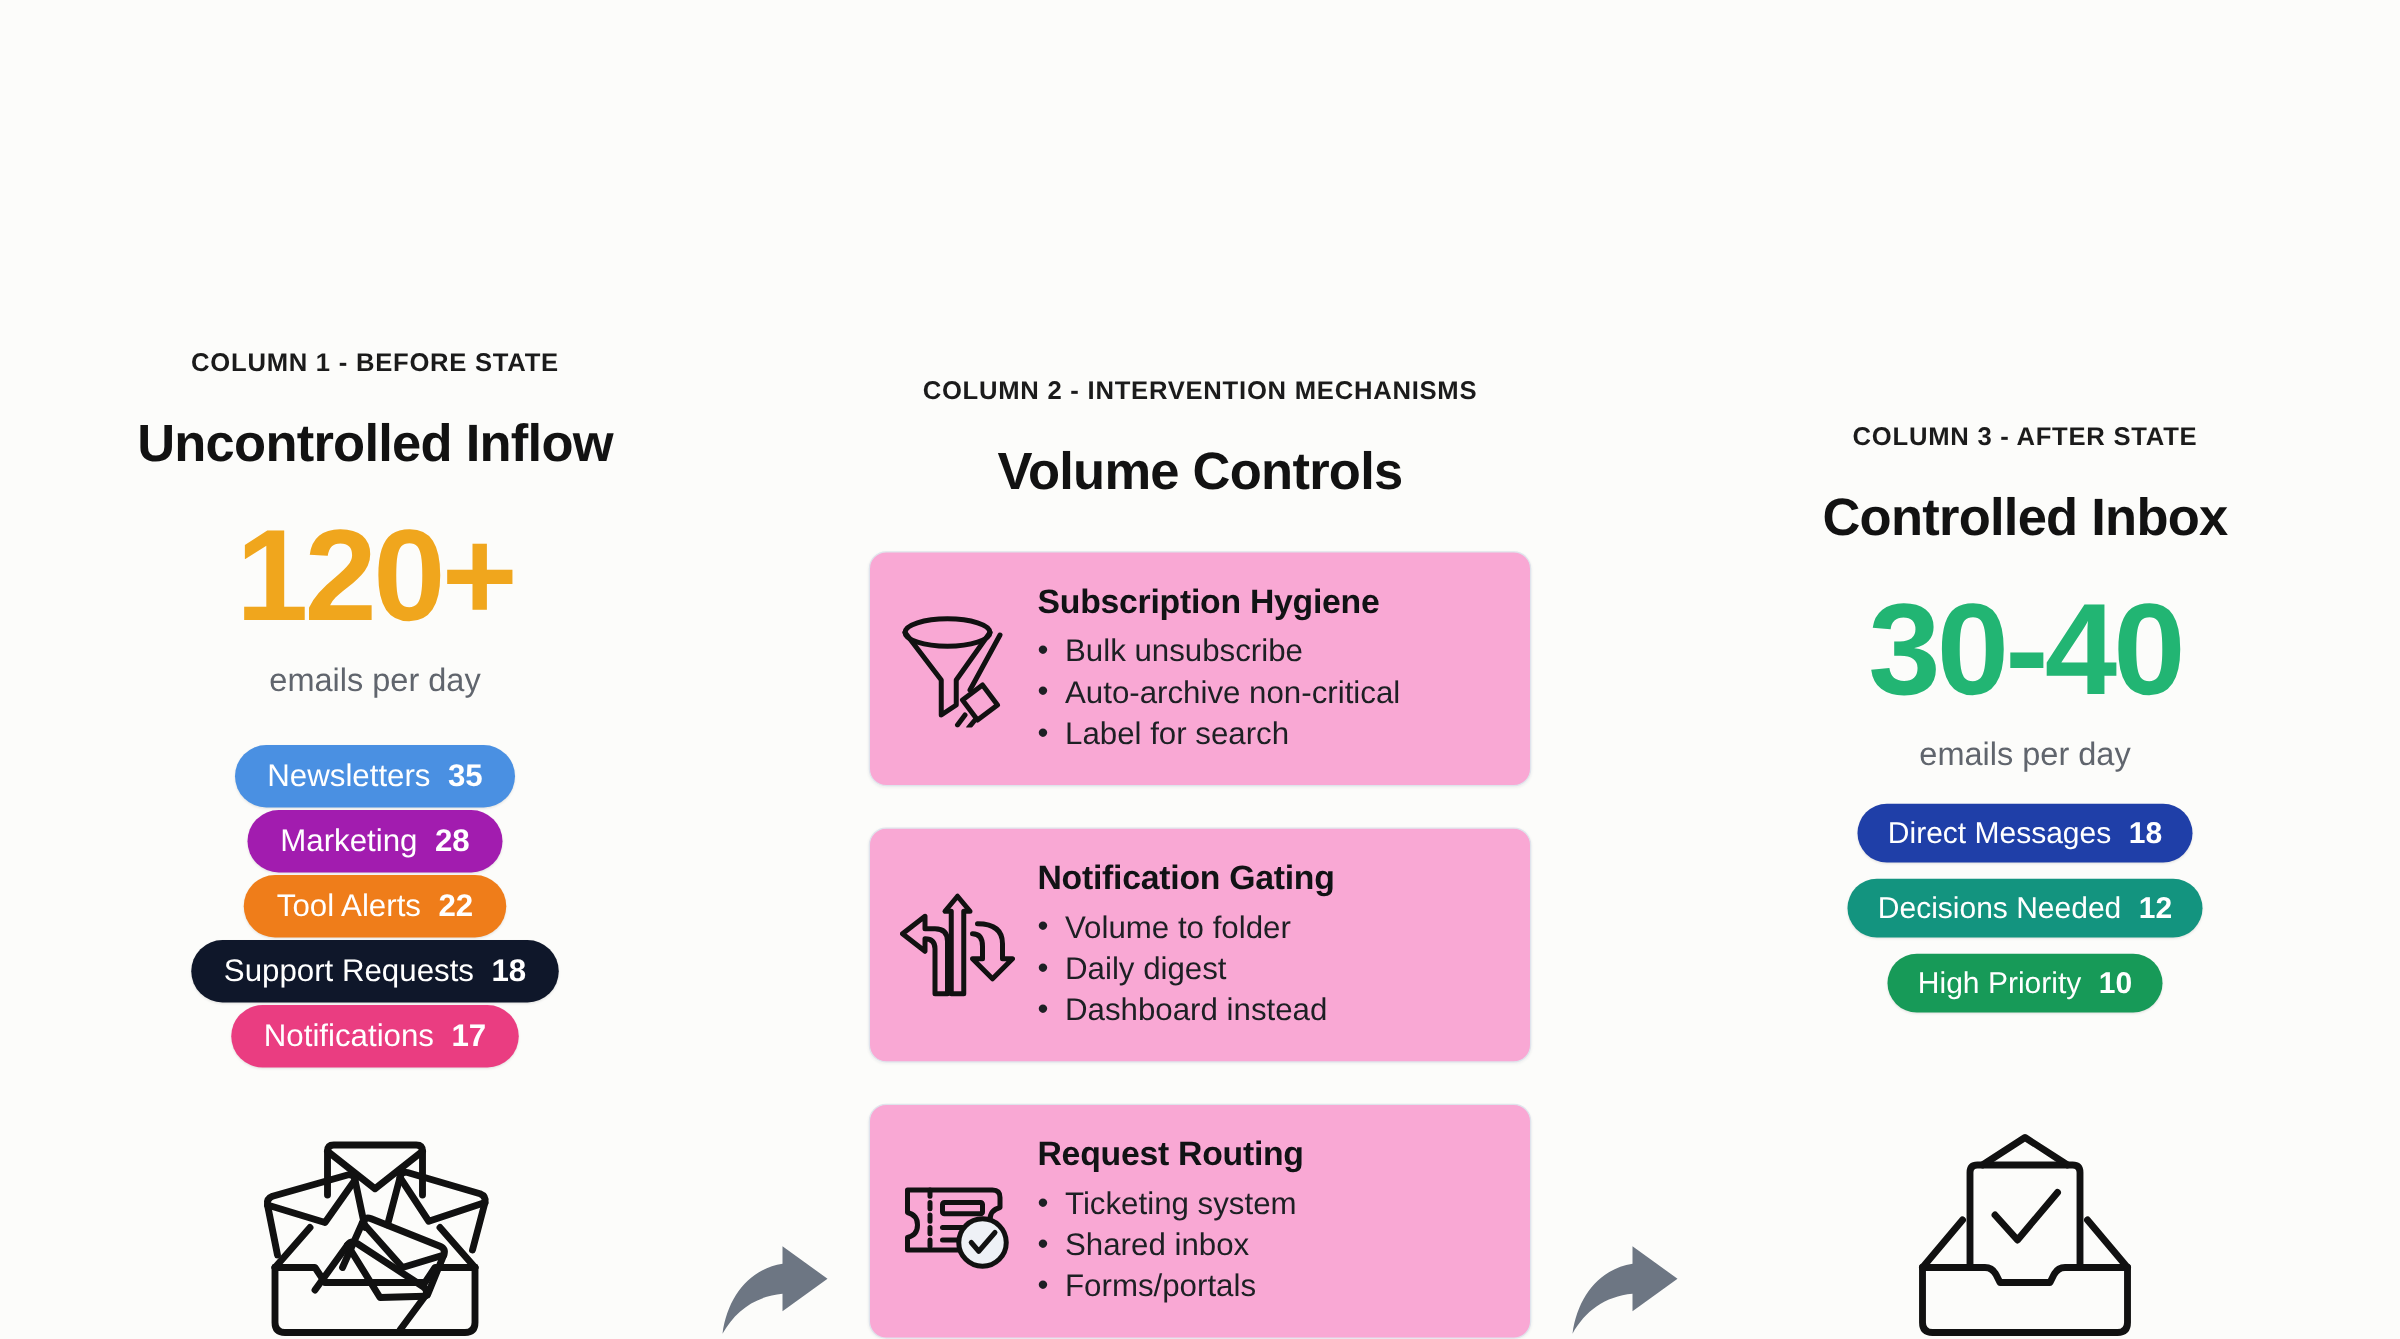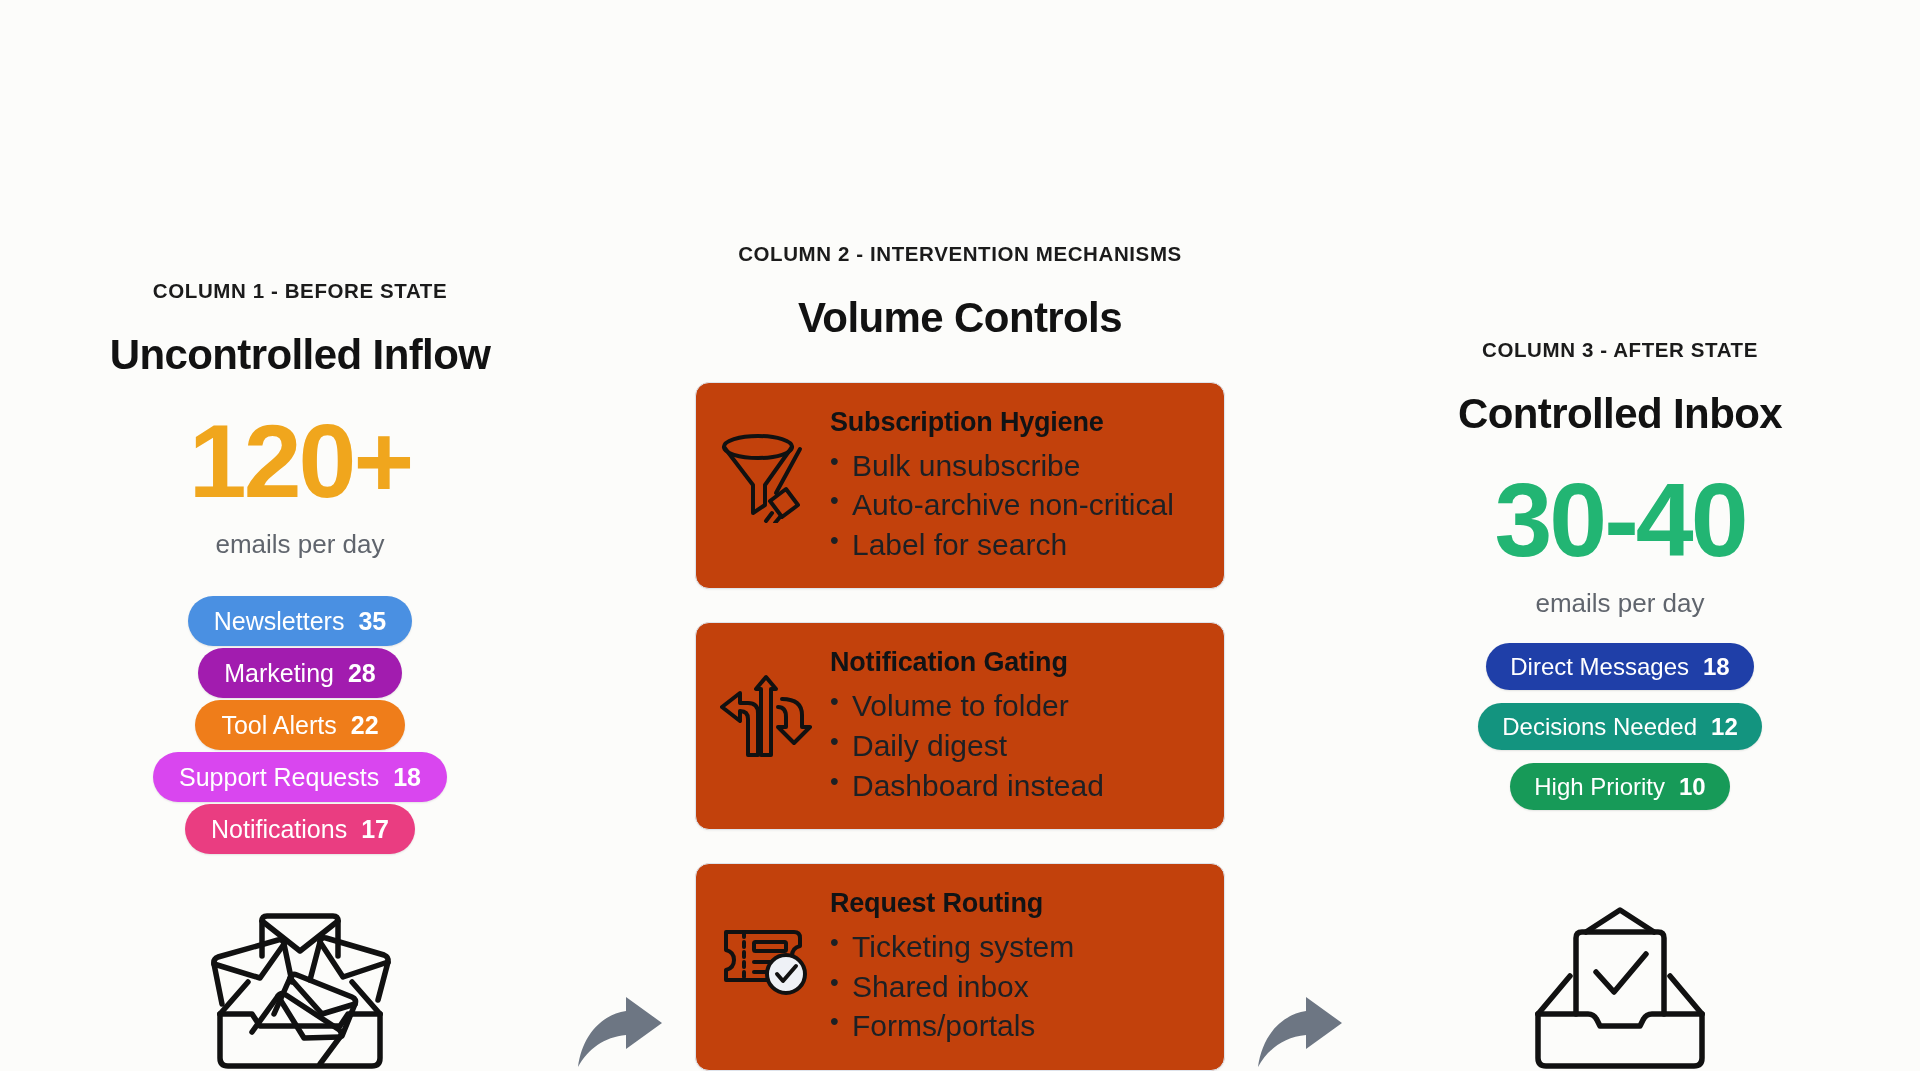--- a/index.html
+++ b/index.html
@@ -125,21 +125,21 @@
     margin-top: 40px;
     display: flex;
     flex-direction: column;
     gap: 33px;
     width: 100%;
     align-items: center;
   }
 
   .card {
     width: 530px;
-    background: #c2410c;
+    background: #f9a8d4;
     border: 1px solid #dfe4ec;
     border-radius: 14px;
     padding: 22px 26px 24px 22px;
     display: flex;
     align-items: flex-start;
     gap: 16px;
     box-shadow: 0 1px 2px rgba(20,30,50,0.05);
   }
 
   .card-icon {
@@ -157,21 +157,21 @@
     font-size: 27px;
     font-weight: 700;
     color: #111315;
     margin-bottom: 8px;
     letter-spacing: -0.2px;
   }
 
   .card-list { list-style: none; }
 
   .card-list li {
-    font-size: 30px;
+    font-size: 25px;
     color: #1d2024;
     line-height: 1.32;
     position: relative;
     padding-left: 22px;
   }
   .card-list li::before {
     content: "\2022";
     position: absolute;
     left: 0;
     top: -1px;
@@ -198,21 +198,21 @@
         <span class="pill-count">35</span>
       </div>
       <div class="pill" style="background:#a21caf">
         <span>Marketing</span>
         <span class="pill-count">28</span>
       </div>
       <div class="pill" style="background:#ef7d1a">
         <span>Tool Alerts</span>
         <span class="pill-count">22</span>
       </div>
-      <div class="pill" style="background:#d946ef">
+      <div class="pill" style="background:#0f172a">
         <span>Support Requests</span>
         <span class="pill-count">18</span>
       </div>
       <div class="pill" style="background:#ea3d81">
         <span>Notifications</span>
         <span class="pill-count">17</span>
       </div>
     </div>
 
     <div class="icon-big">

